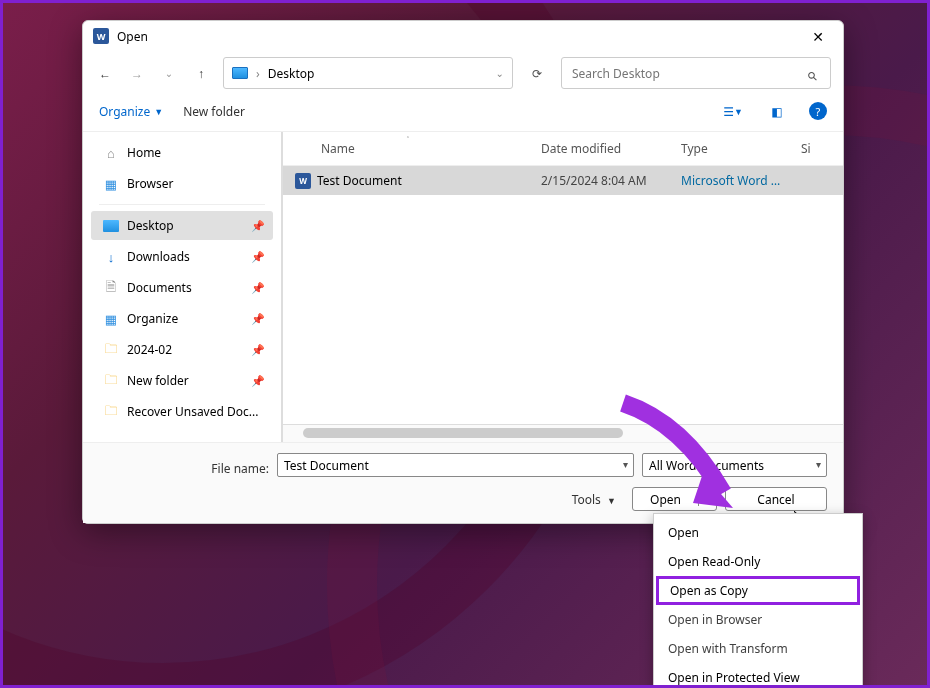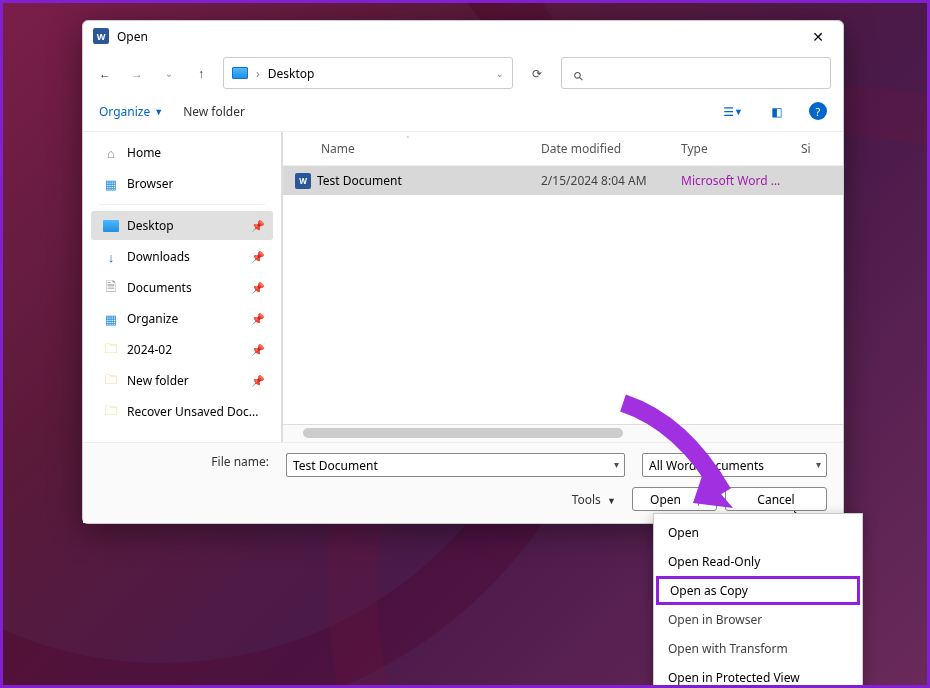--- a/index.html
+++ b/index.html
@@ -48,26 +48,26 @@
 .col.date{flex:0 0 140px}
 .col.type{flex:0 0 120px}
 .col.size{flex:1}
 .sort-ind{position:absolute;top:-2px;left:50%;transform:translateX(-50%);color:#888;font-size:8px}
 .file-list{flex:1;overflow:auto;position:relative}
 .file-row{display:flex;align-items:center;padding:4px 0;cursor:pointer}
 .file-row.sel{background:#d8d8d8}
 .fcell{padding:2px 8px;white-space:nowrap;overflow:hidden;text-overflow:ellipsis}
 .fcell.name{flex:0 0 250px;padding-left:12px;display:flex;align-items:center;gap:6px}
 .fcell.date{flex:0 0 140px;color:#444}
-.fcell.type{flex:0 0 120px;color:#a21caf}
+.fcell.type{flex:0 0 120px;color:#0369a1}
 .word-doc-ic{width:16px;height:16px;background:#2b579a;border-radius:2px;display:inline-flex;align-items:center;justify-content:center;color:#fff;font-size:8px;font-weight:bold}
 .hscroll{height:18px;border-top:1px solid #ddd;background:#fafafa;position:relative}
 .hscroll::after{content:'';position:absolute;left:20px;top:3px;width:320px;height:10px;background:#ccc;border-radius:5px}
 .footer{padding:10px 16px 12px;border-top:1px solid #eee;background:#fafafa}
-.fn-row{display:flex;align-items:flex-start;gap:17px;margin-bottom:10px}
+.fn-row{display:flex;align-items:flex-end;gap:8px;margin-bottom:10px}
 .fn-label{width:170px;text-align:right;color:#333}
 .fn-input{flex:1;position:relative}
 .fn-input select,.fn-input input{width:100%;height:24px;border:1px solid #888;padding:2px 20px 2px 6px;background:#fff;border-radius:2px;appearance:none}
 .fn-input::after{content:'▾';position:absolute;right:6px;top:4px;color:#555;pointer-events:none;font-size:10px}
 .filter{width:185px;position:relative}
 .filter select{width:100%;height:24px;border:1px solid #888;padding:2px 20px 2px 6px;background:#fff;border-radius:2px;appearance:none}
 .filter::after{content:'▾';position:absolute;right:6px;top:4px;color:#555;pointer-events:none;font-size:10px}
 .btn-row{display:flex;align-items:center;gap:8px;justify-content:flex-end}
 .tools-lbl{margin-right:8px;color:#333;cursor:pointer}
 .btn{height:24px;border:1px solid #888;background:#fff;border-radius:3px;cursor:pointer;display:flex;align-items:center}
@@ -100,20 +100,21 @@
     <span class="nav-btn">↑</span>
     <div class="addr">
       <span class="mon"></span>
       <span class="addr-sep">›</span>
       <span>Desktop</span>
       <span style="flex:1"></span>
       <span class="addr-sep" style="font-size:10px">⌄</span>
     </div>
     <span class="refresh">⟳</span>
     <div class="search">
+      <input placeholder="Search Desktop" style="">
       <span class="search-ic">⚲</span>
     </div>
   </div>
 
   <div class="toolbar">
     <span class="tool-item">
         <span>Organize</span> 
         <span style="font-size:9px">▼</span>
       </span>
     <span class="tool-item plain">New folder</span>

